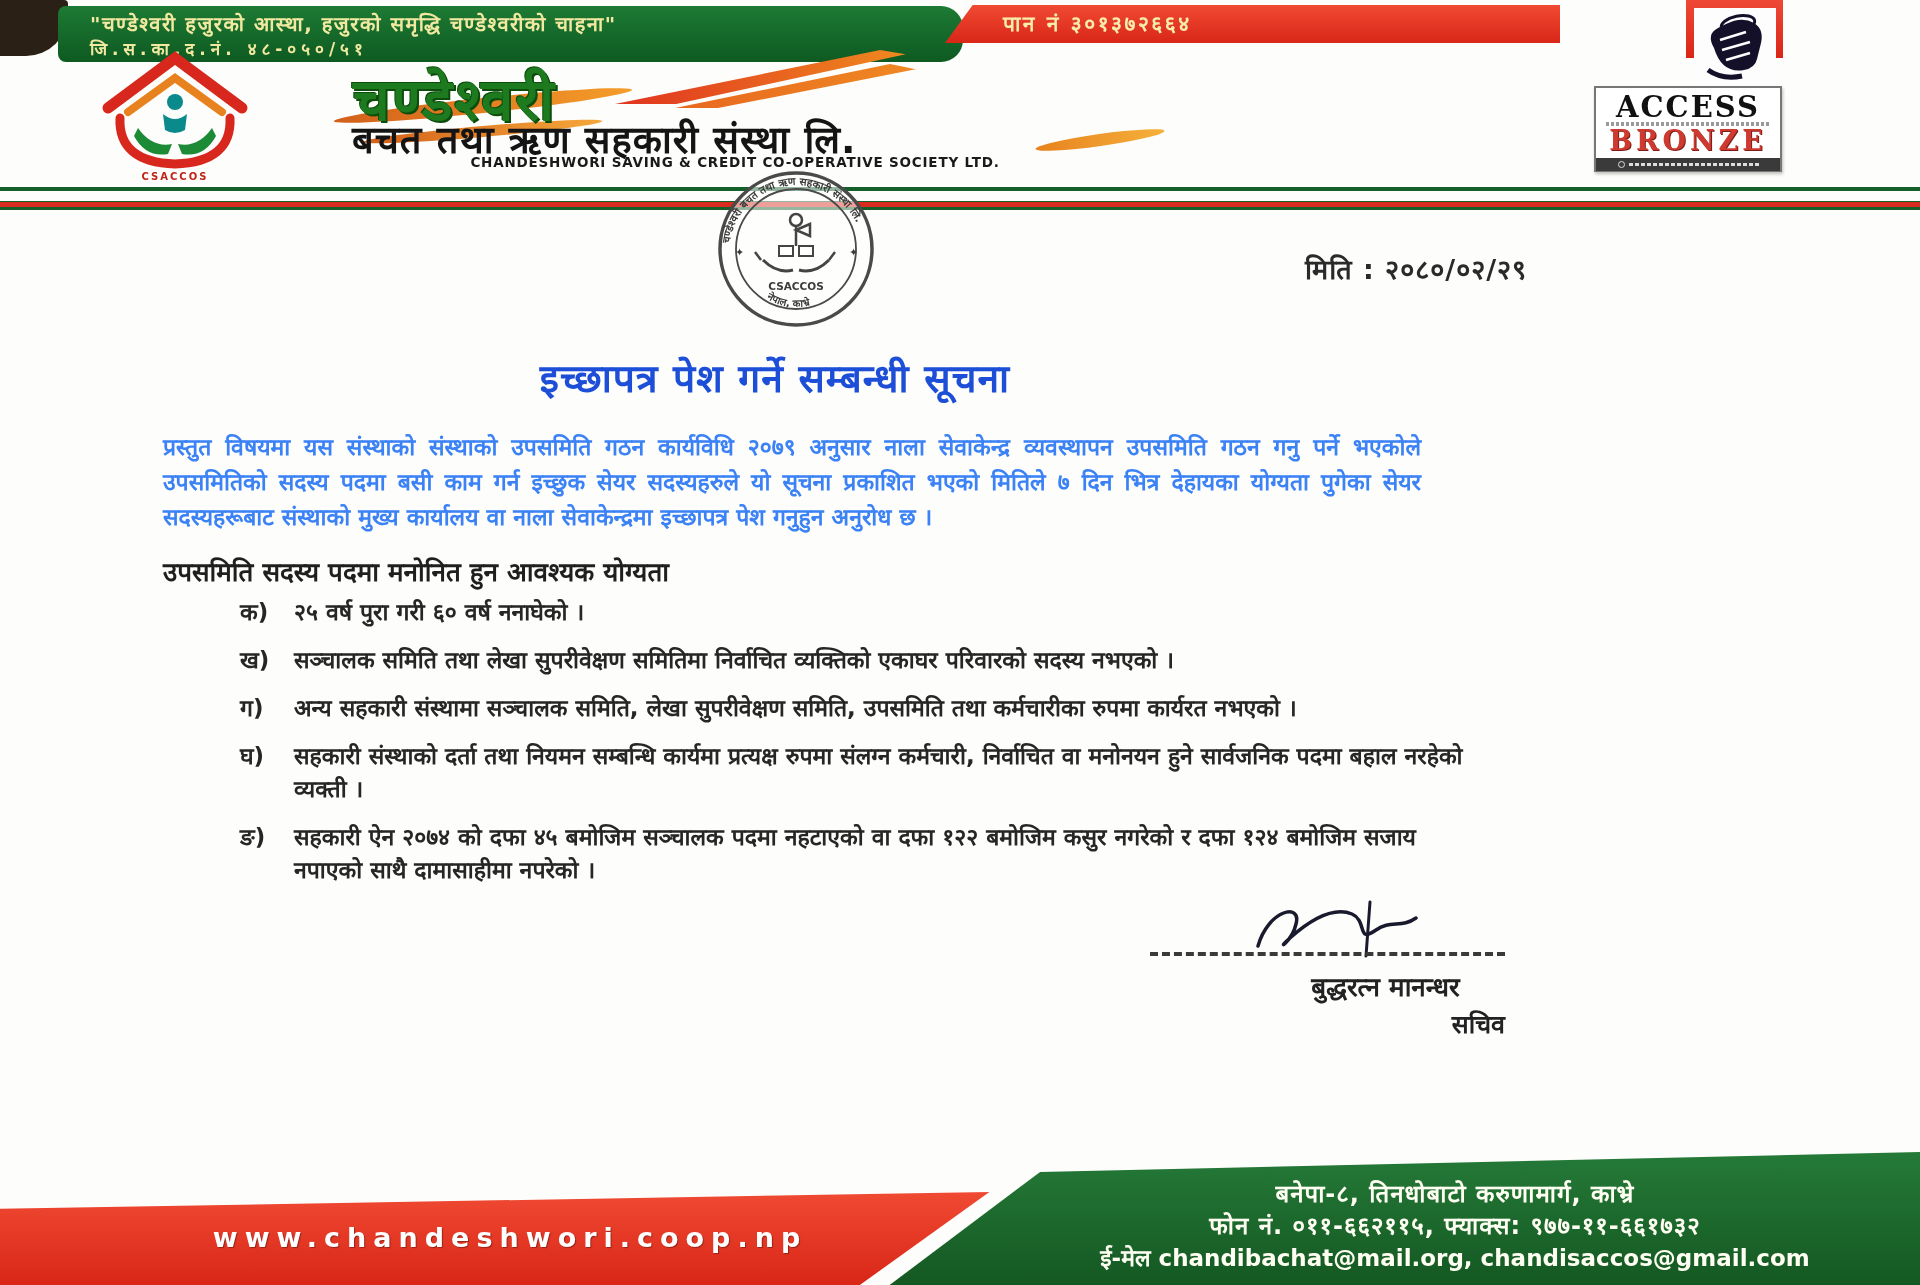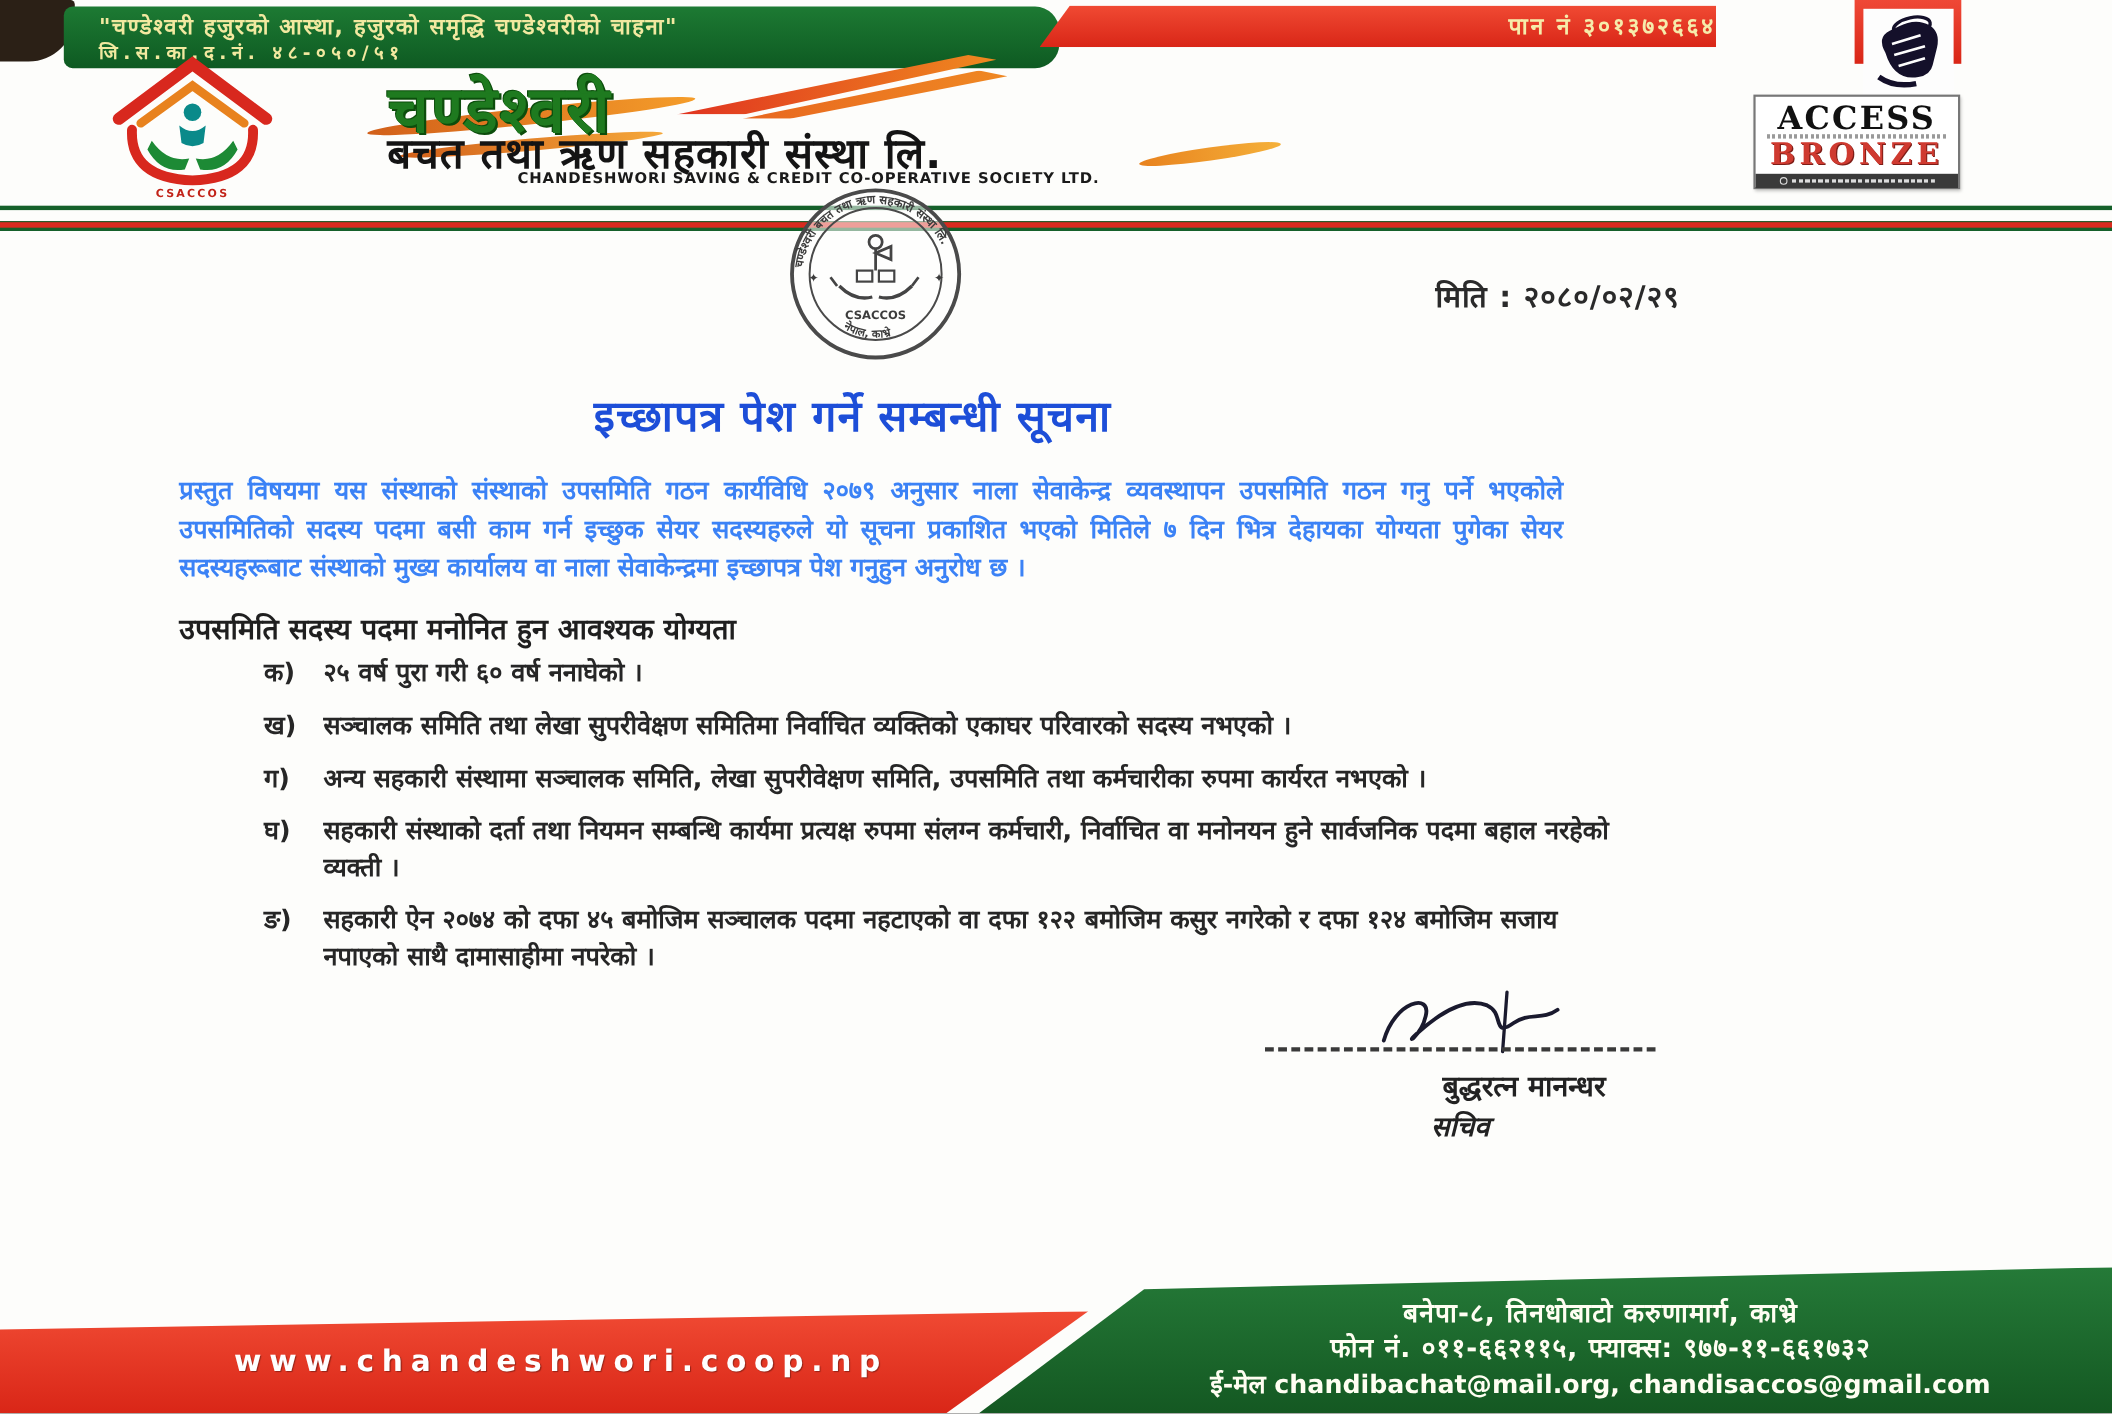--- a/index.html
+++ b/index.html
@@ -16,21 +16,21 @@
 
   
   .green-banner { position:absolute; left:58px; top:6px; width:905px; height:56px;
     background:linear-gradient(#1d7a33,#0e5a22);
     border-radius:8px 22px 22px 8px; padding:5px 0 0 32px; }
   .slogan1 { font-size:20px; font-weight:bold; color:#f2e9a0; letter-spacing:1.5px; line-height:26px; }
   .slogan2 { font-size:17px; font-weight:bold; color:#f2e9a0; letter-spacing:5px; line-height:24px; }
 
   .red-band { position:absolute; left:945px; top:5px; width:615px; height:38px;
     background:linear-gradient(#f04a33,#d92617);
-    clip-path:polygon(4.5% 0,100% 0,100% 100%,0 100%);text-align:right; }
+    clip-path:polygon(4.5% 0,100% 0,100% 100%,0 100%); }
   .pan-text { padding-left:58px; line-height:38px; font-size:21px; font-weight:bold;
     color:#f6ecab; letter-spacing:2.5px; }
 
   .red-block { position:absolute; left:1686px; top:0; width:97px; height:58px;
     background:linear-gradient(#ef4836,#d92617); }
 
   .fist-box { position:absolute; left:1694px; top:8px; width:82px; height:104px;
     background:#fdfdfd; text-align:center; }
   .fist-box svg { display:block; margin:2px auto 0; }
   .nefscun-label { font-size:11px; font-weight:bold; color:#4a2050; letter-spacing:1px; }
@@ -103,22 +103,22 @@
     color:#262626; line-height:33px; }
   .li-label { width:54px; flex:none; }
   .li-text { flex:1; }
 
   
   .sig-squiggle { position:absolute; left:1250px; top:898px; }
   .sig-line { position:absolute; left:1150px; top:952px; width:355px;
     border-top:4px dashed #3a3a3a; }
   .sig-name { position:absolute; left:1208px; top:968px; width:355px; text-align:center;
     font-size:26px; font-weight:bold; color:#222; }
-  .sig-title { position:absolute; left:1150px; top:1006px; width:355px; text-align:center;
-    font-size:25px; font-weight:bold; color:#222;font-style:italic; }
+  .sig-title { position:absolute; left:1150px; top:1006px; width:355px; text-align:right;
+    font-size:25px; font-weight:bold; color:#222; }
 
   
   .footer-green { position:absolute; left:875px; top:1152px; width:1045px; height:133px;
     background:linear-gradient(#257a38,#145822);
     clip-path:polygon(15.8% 15%,100% 0,100% 100%,1.4% 100%); z-index:2; }
   .fg-line { position:absolute; left:180px; width:800px; text-align:center;
     color:#fffef2; font-weight:bold; }
   .fg1 { top:24px; font-size:24px; letter-spacing:1px; }
   .fg2 { top:56px; font-size:24px; letter-spacing:1px; }
   .fg3 { top:89px; font-size:23px; }

